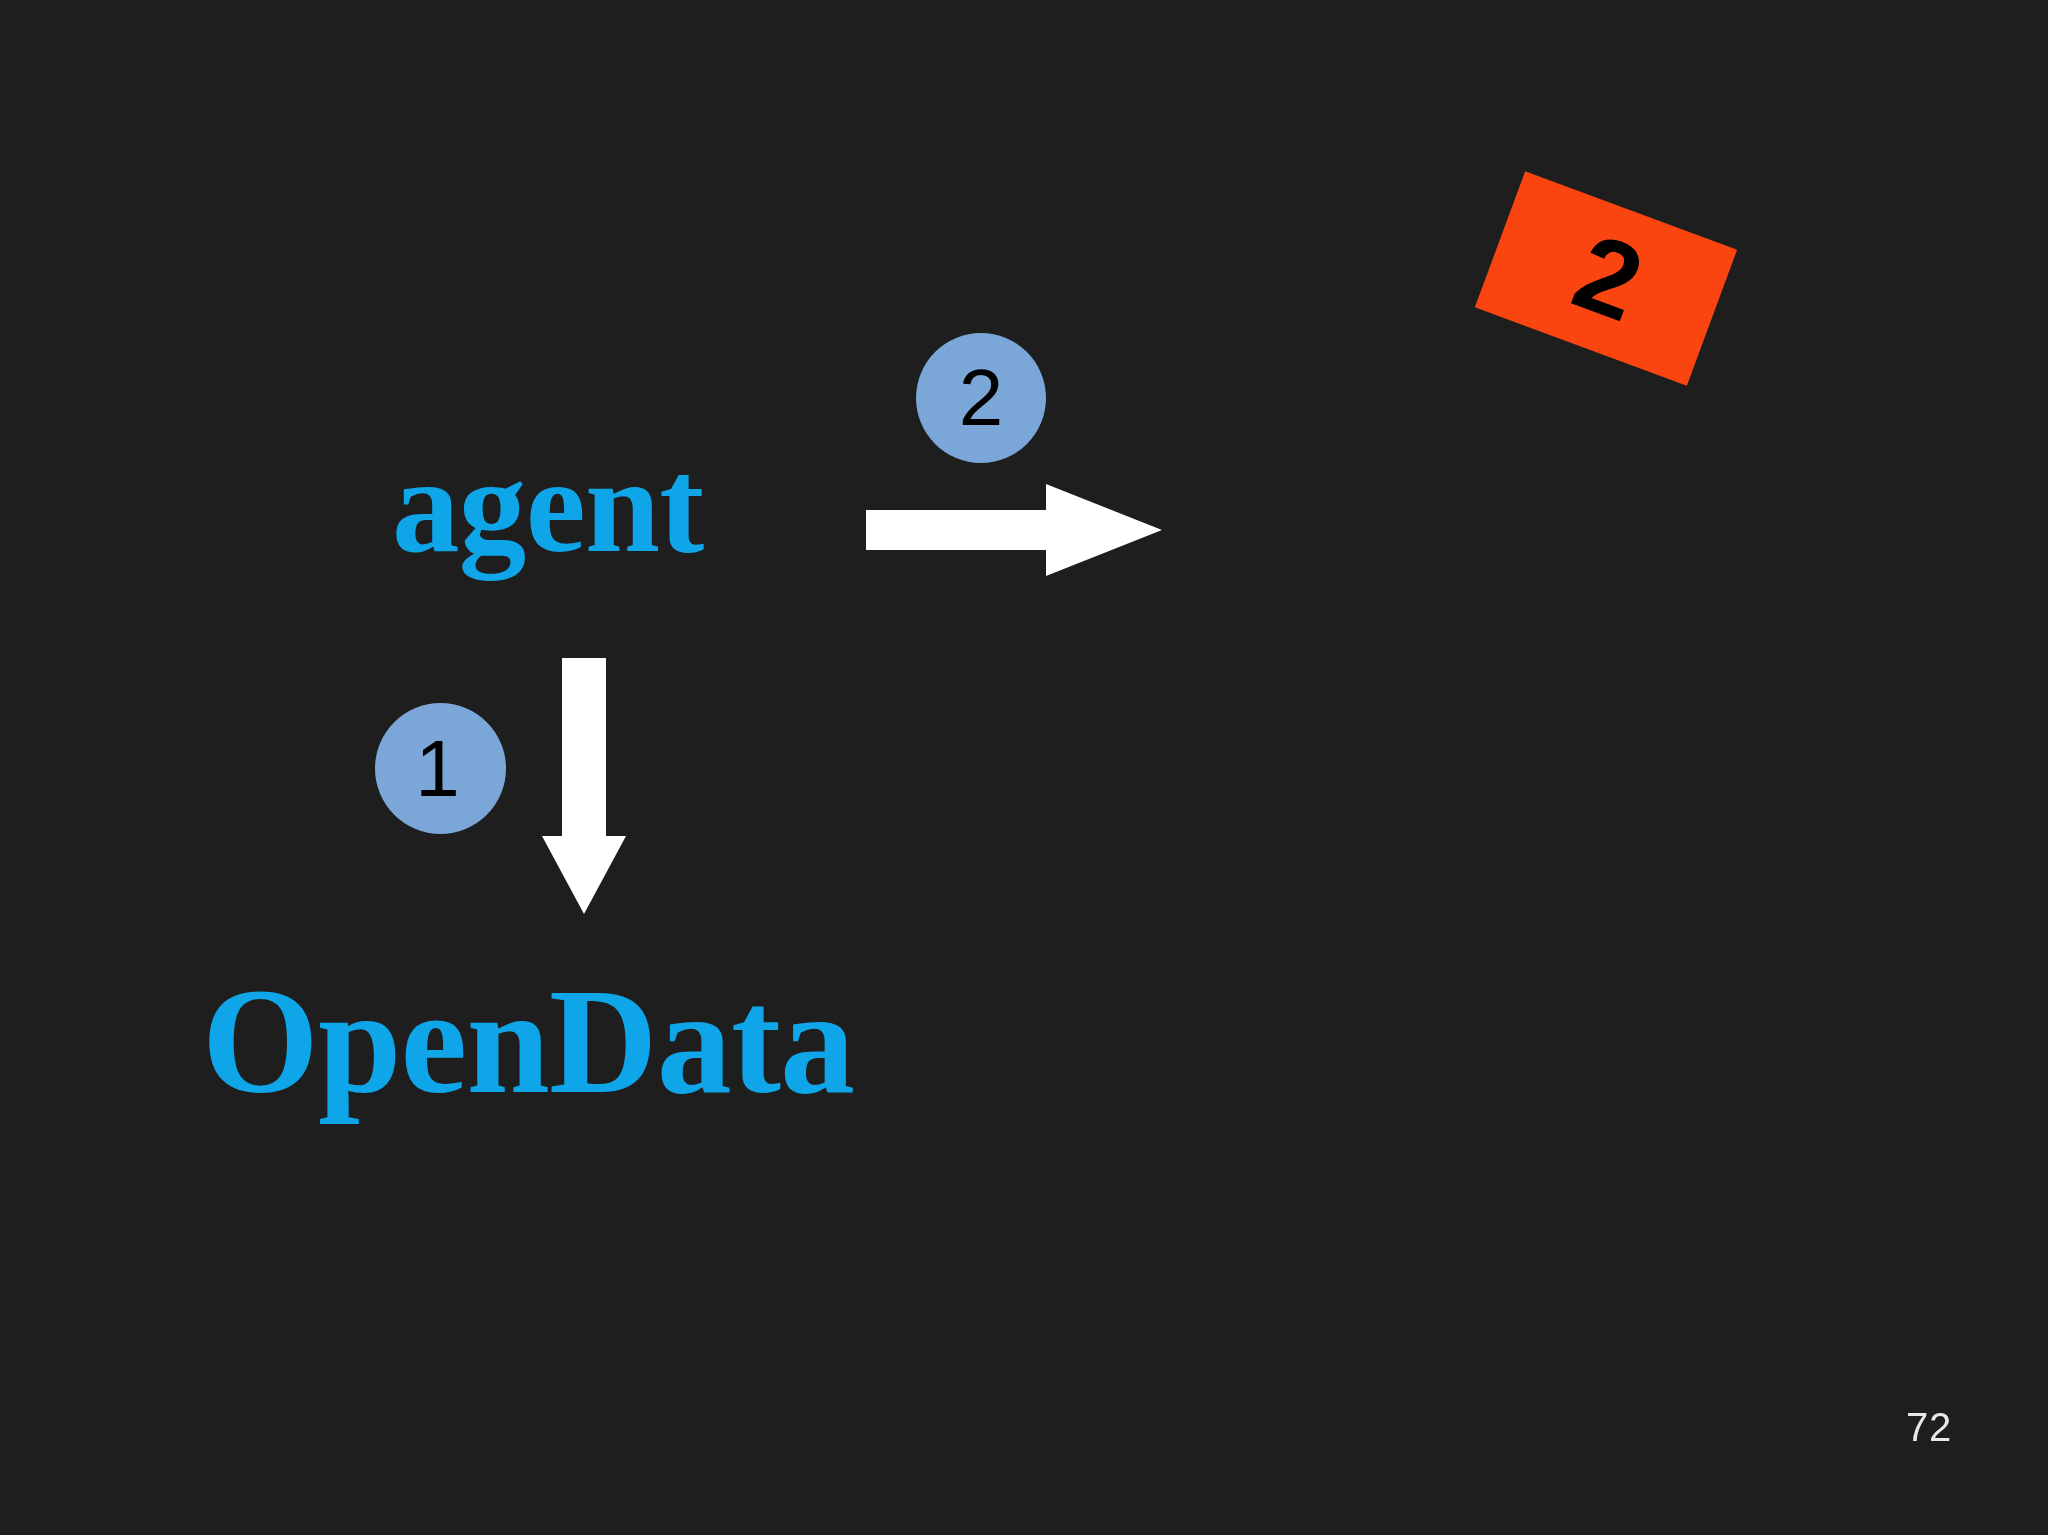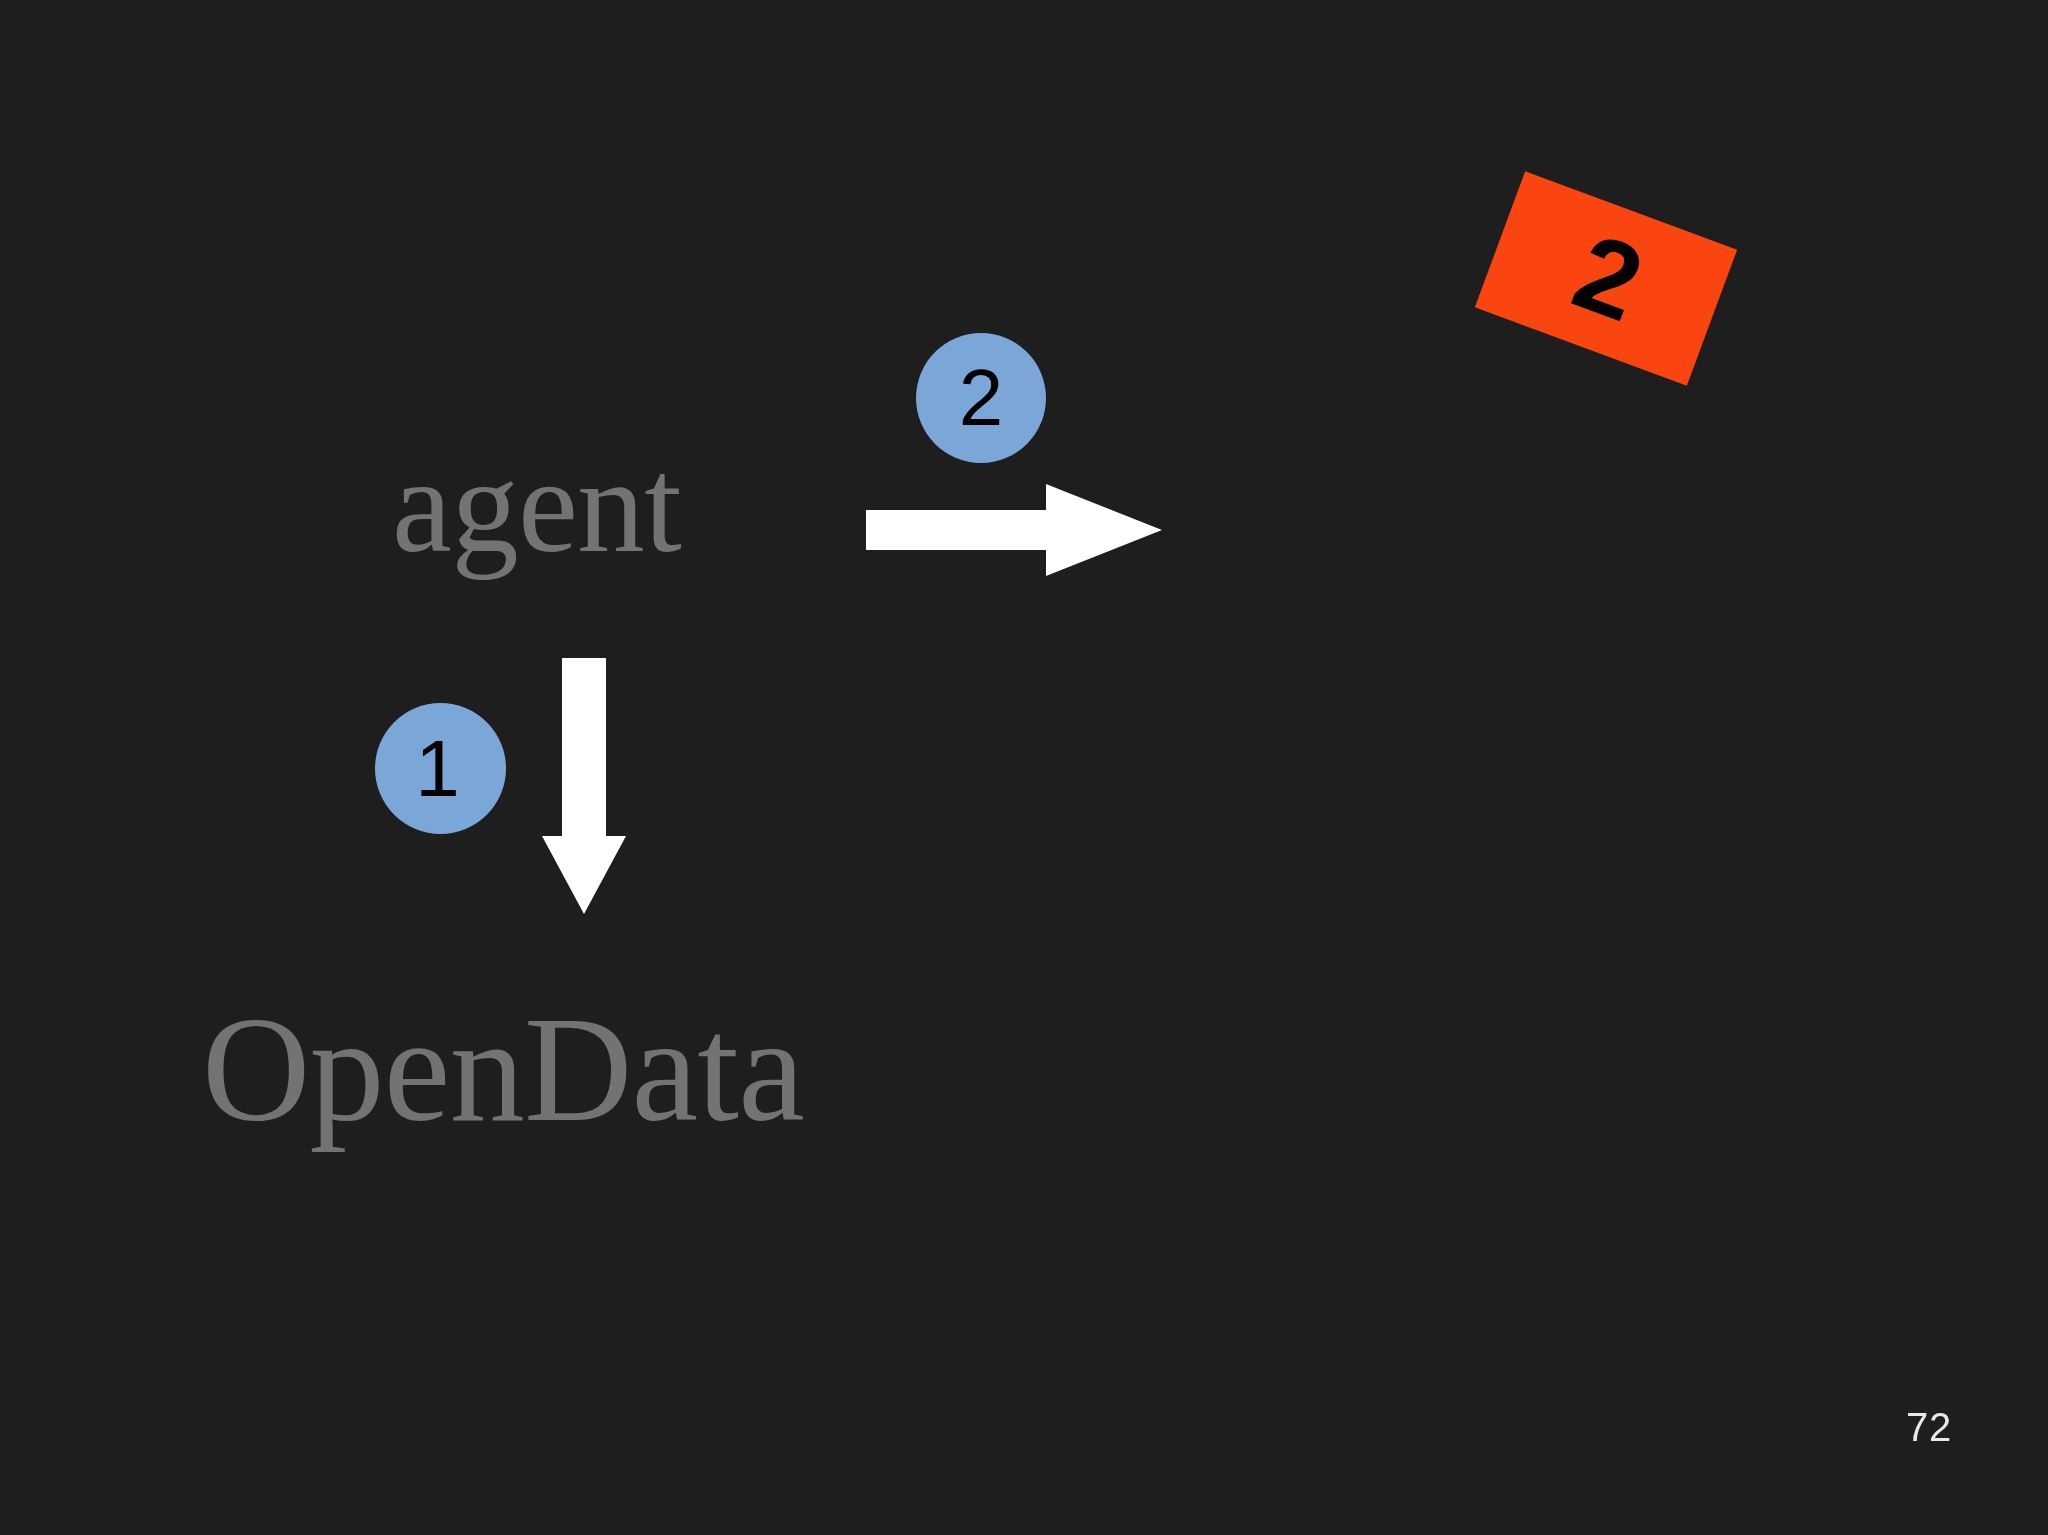--- a/index.html
+++ b/index.html
@@ -13,42 +13,41 @@
     width: 2048px;
     height: 1535px;
     background: #1e1e1e;
     overflow: hidden;
     font-family: "Liberation Serif", "DejaVu Serif", serif;
   }
 
   
   .word {
     position: absolute;
-    color: #737373;
+    color: #0ea5e9;
     font-family: "Liberation Serif", "DejaVu Serif", serif;
-    font-weight: normal;
+    font-weight: bold;
     white-space: nowrap;
     line-height: 1;
     letter-spacing: -0.005em;
   }
   #word-agent {
     left: 392px;
     top: 438px;
     font-size: 135px;
   }
   #word-server {
     left: 1248px;
     top: 438px;
     font-size: 135px;
   }
   #word-opendata {
     left: 202px;
     top: 966px;
     font-size: 150px;
-    margin-top: 28px;
   }
 
   
   .circle-badge {
     position: absolute;
     border-radius: 50%;
     background: #7ba7d8;
     display: flex;
     align-items: center;
     justify-content: center;

